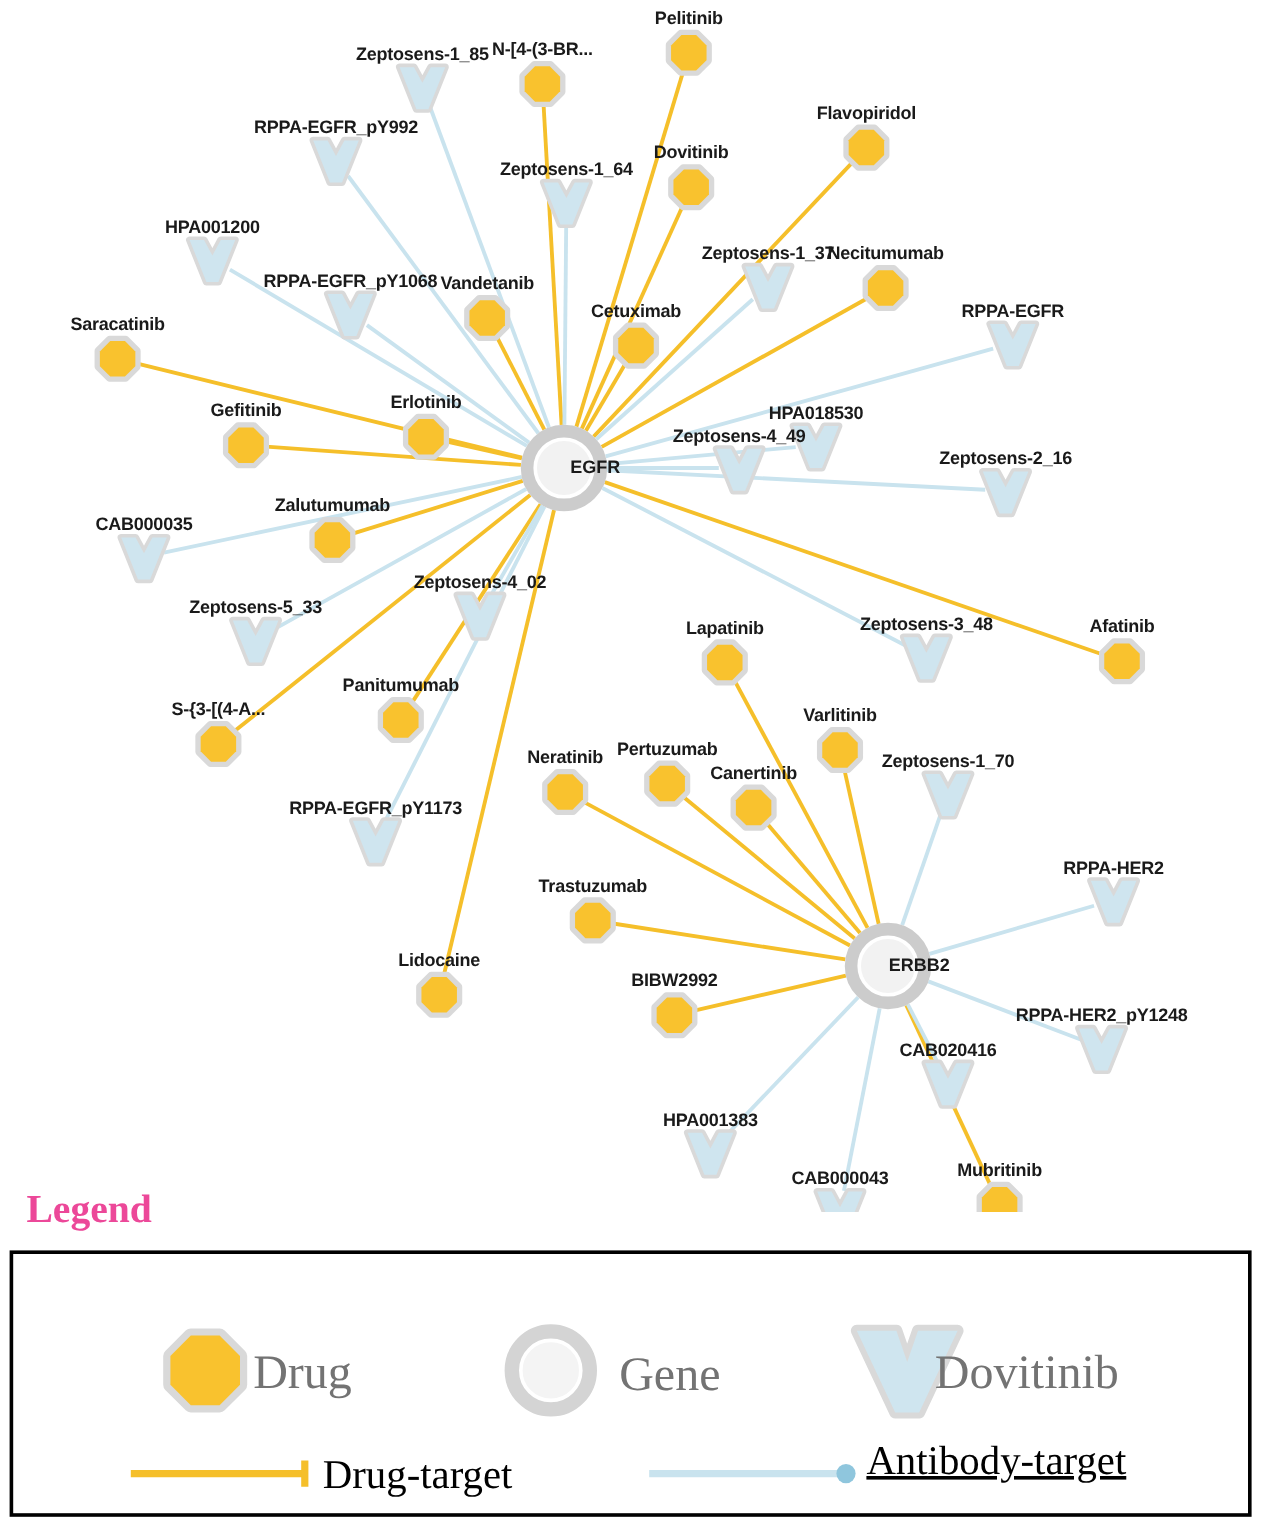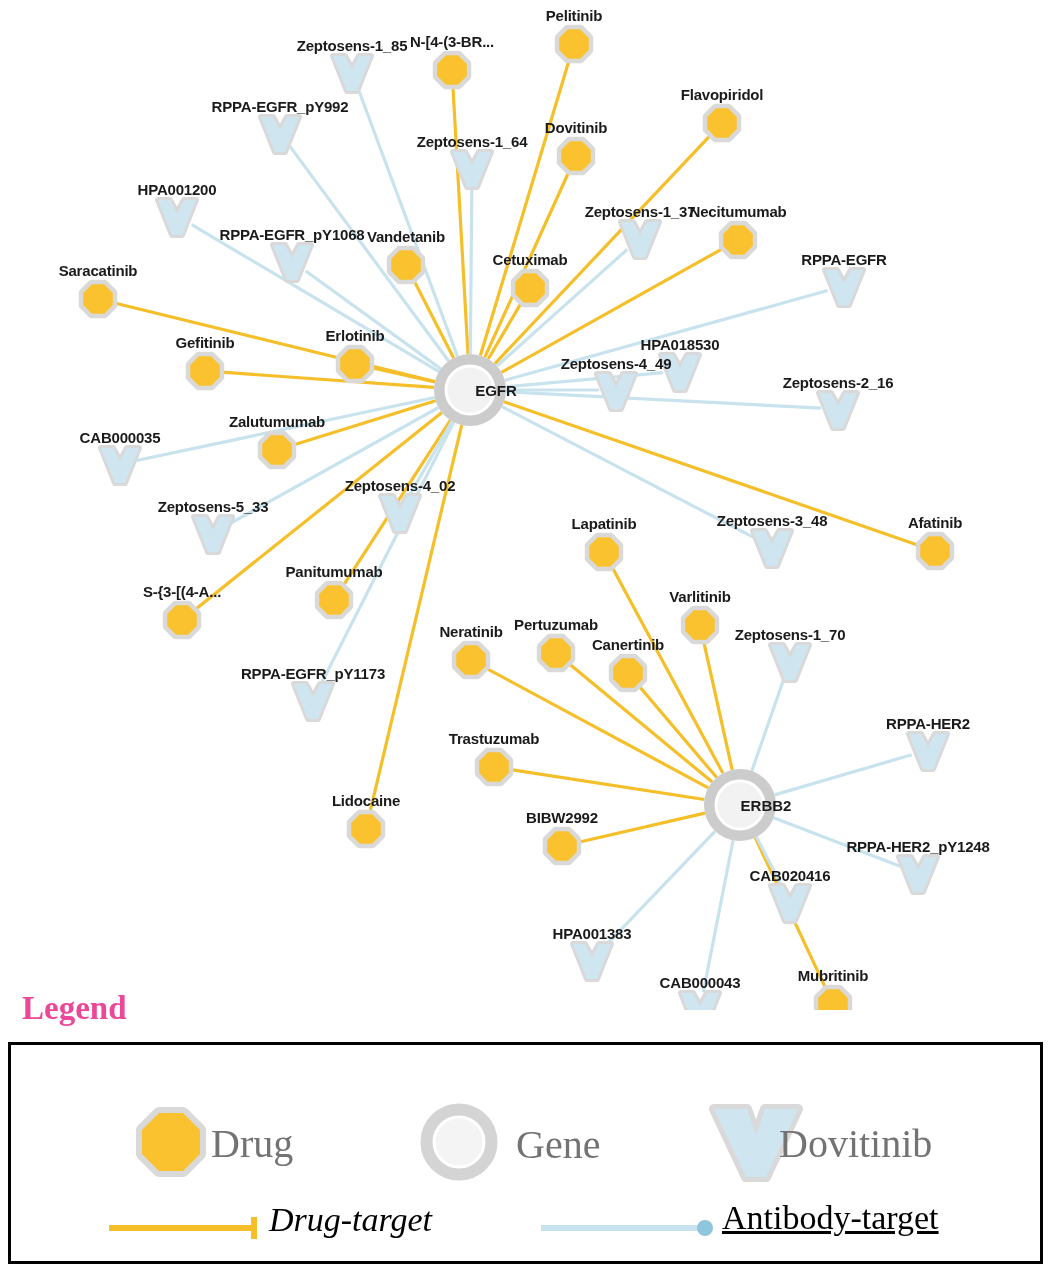--- a/index.html
+++ b/index.html
@@ -249,15 +249,15 @@
 
     <g>
       <line x1="530" y1="183" x2="690" y2="183" stroke="#c9e3ee" stroke-width="6"></line>
       <circle cx="694" cy="183" r="8" fill="#8fc6dd"></circle>
     </g>
   </svg>
 
   <div class="legend-item-label" style="left:200px; top:75px;">Drug</div>
   <div class="legend-item-label" style="left:505px; top:76px;">Gene</div>
   <div class="legend-item-label" style="left:768px; top:75px;">Dovitinib</div>
-  <div class="legend-edge-label" style="left:258px; top:156px;font-style:italic;">Drug-target</div>
+  <div class="legend-edge-label" style="left:258px; top:166px;">Drug-target</div>
   <div class="legend-edge-label" style="left:711px; top:154px;text-decoration:underline;">Antibody-target</div>
 </div>
 
 </body></html>

